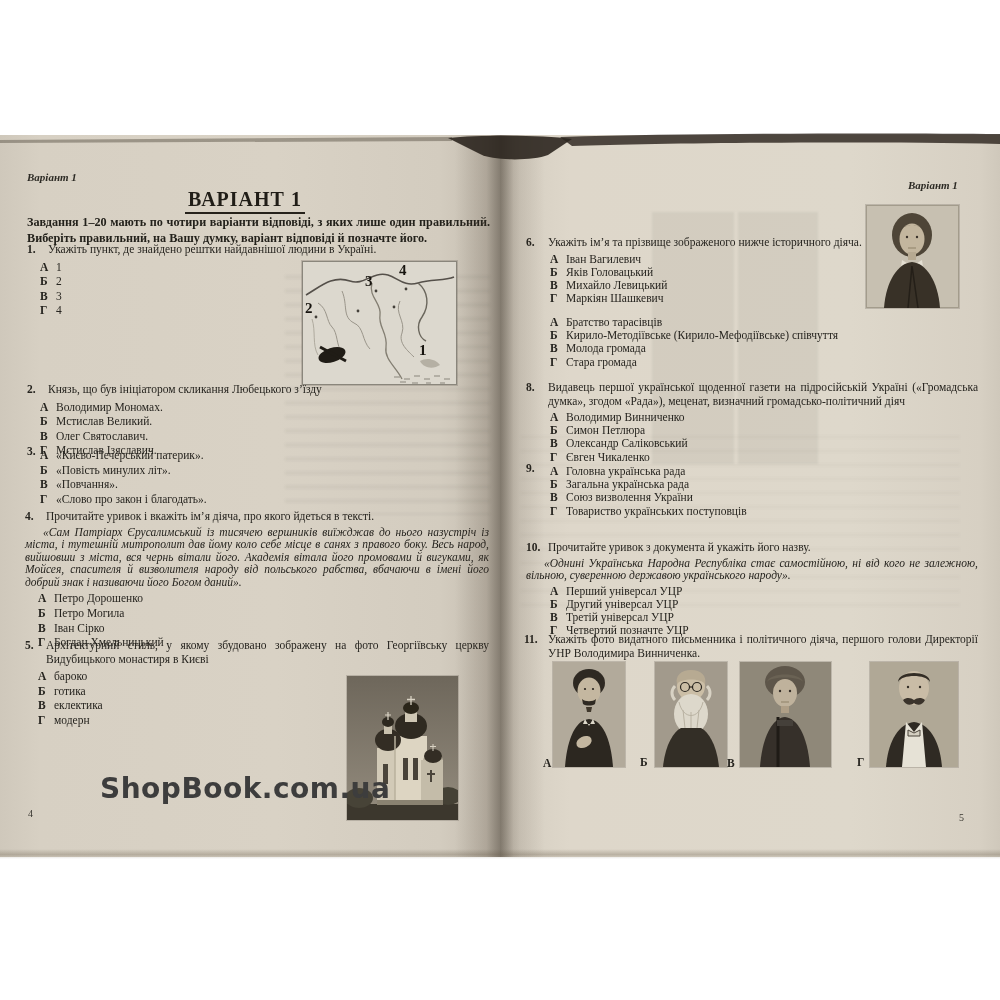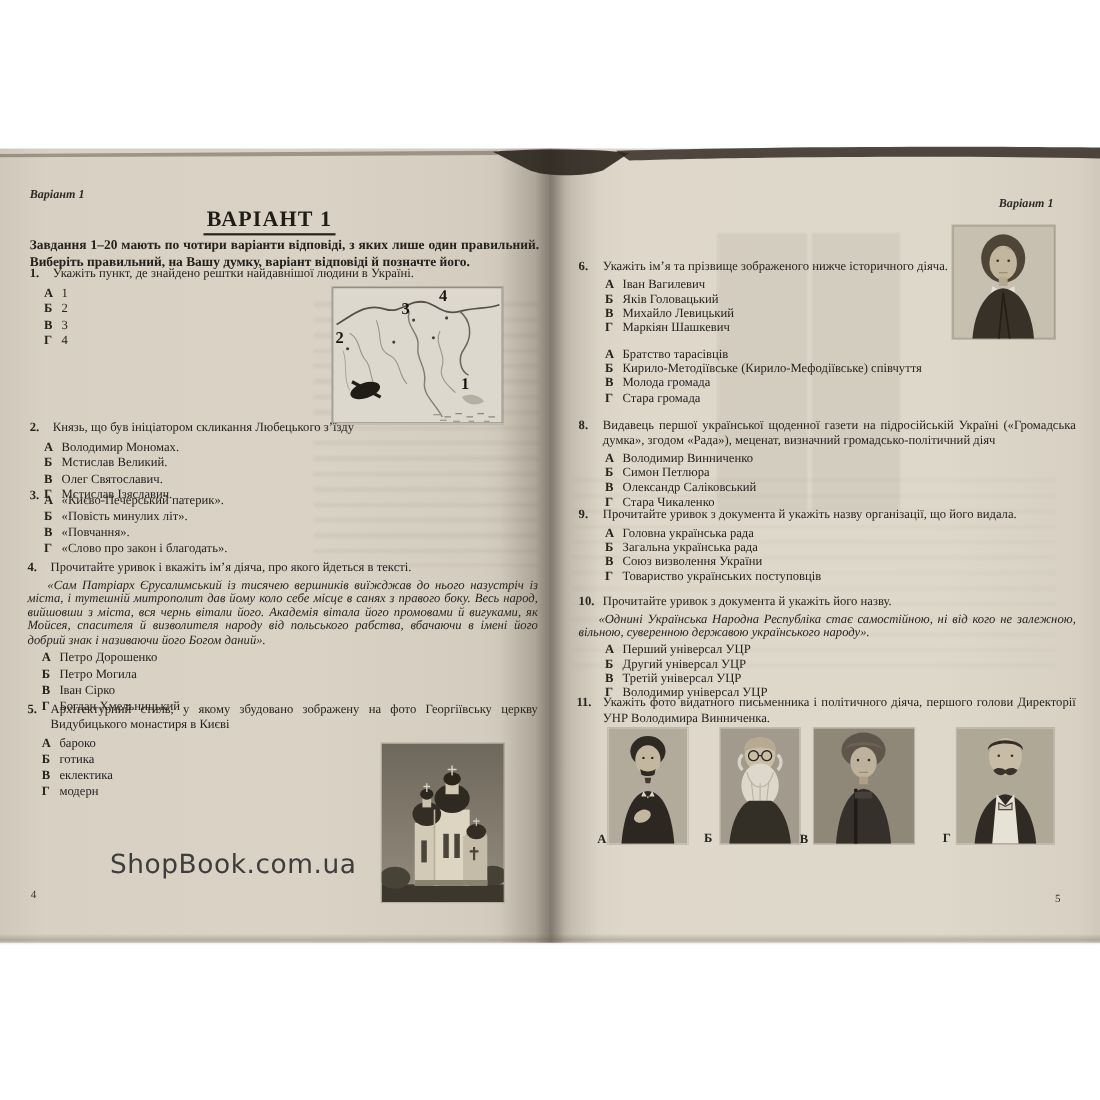--- a/index.html
+++ b/index.html
@@ -33,21 +33,21 @@
   .opts{margin-top:3px;}
   .opt{position:relative;padding-left:16px;}
   .page-left-opts .opt{margin-left:13px;line-height:14.6px;}
   .page-right-opts .opt{margin-left:24px;line-height:13.2px;}
   .opt .letter{position:absolute;left:0;top:0;font-weight:bold;}
   .quote{margin:2px 0 3px;font-style:italic;text-align:justify;text-indent:18px;line-height:12.6px;}
   .photo{position:absolute;box-shadow:0 0 0 1px rgba(90,85,75,.25);}
   .photo svg{display:block;}
   .map-num{position:absolute;font-weight:bold;font-size:15px;color:#17140f;line-height:1;}
   .photo-label{position:absolute;font-weight:bold;font-size:11.5px;color:#26241f;}
-  .watermark{position:absolute;font-family:"DejaVu Sans",sans-serif;font-size:24px;color:#3d3d3d;letter-spacing:.5px;}
+  .watermark{position:absolute;font-family:"DejaVu Sans",sans-serif;font-size:28px;color:#3d3d3d;letter-spacing:.5px;font-weight:bold;}
 </style>
 </head>
 <body>
 
 <div class="book">
 
   <div class="page left">
 
     <div class="showthrough st-lines" style="left:285px;top:130px;width:205px;height:250px;"></div>
 
@@ -244,48 +244,47 @@
 
     <div class="q right-q page-right-opts" style="left:26px;top:246px;width:452px;">
       <div class="qline">
         <span class="qnum">8.</span>
         <span class="qtext">Видавець першої української щоденної газети на підросійській Україні («Громадська думка», згодом «Рада»), меценат, визначний громадсько-політичний діяч</span>
       </div>
       <div class="opts">
         <div class="opt"><span class="letter">А</span><span>Володимир Винниченко</span></div>
         <div class="opt"><span class="letter">Б</span><span>Симон Петлюра</span></div>
         <div class="opt"><span class="letter">В</span><span>Олександр Саліковський</span></div>
-        <div class="opt"><span class="letter">Г</span><span>Стара Чикаленко</span></div>
+        <div class="opt"><span class="letter">Г</span><span>Євген Чикаленко</span></div>
       </div>
     </div>
 
     <div class="q right-q page-right-opts" style="left:26px;top:327px;width:452px;">
       <div class="qline">
         <span class="qnum">9.</span>
-        <span class="qtext">Прочитайте уривок з документа й укажіть назву організації, що його видала.</span>
       </div>
       <div class="opts">
         <div class="opt"><span class="letter">А</span><span>Головна українська рада</span></div>
         <div class="opt"><span class="letter">Б</span><span>Загальна українська рада</span></div>
         <div class="opt"><span class="letter">В</span><span>Союз визволення України</span></div>
         <div class="opt"><span class="letter">Г</span><span>Товариство українських поступовців</span></div>
       </div>
     </div>
 
     <div class="q right-q page-right-opts" style="left:26px;top:406px;width:452px;">
       <div class="qline">
         <span class="qnum">10.</span>
         <span class="qtext">Прочитайте уривок з документа й укажіть його назву.</span>
       </div>
       <p class="quote">«Однині Українська Народна Республіка стає самостійною, ні від кого не залежною, вільною, суверенною державою українського народу».</p>
       <div class="opts">
         <div class="opt"><span class="letter">А</span><span>Перший універсал УЦР</span></div>
         <div class="opt"><span class="letter">Б</span><span>Другий універсал УЦР</span></div>
         <div class="opt"><span class="letter">В</span><span>Третій універсал УЦР</span></div>
-        <div class="opt"><span class="letter">Г</span><span>Володимир універсал УЦР</span></div>
+        <div class="opt"><span class="letter">Г</span><span>Четвертий позначте УЦР</span></div>
       </div>
     </div>
 
     <div class="q right-q" style="left:24px;top:498px;width:454px;">
       <div class="qline" style="padding-left:24px;">
         <span class="qnum">11.</span>
         <span class="qtext">Укажіть фото видатного письменника і політичного діяча, першого голови Директорії УНР Володимира Винниченка.</span>
       </div>
     </div>
 

